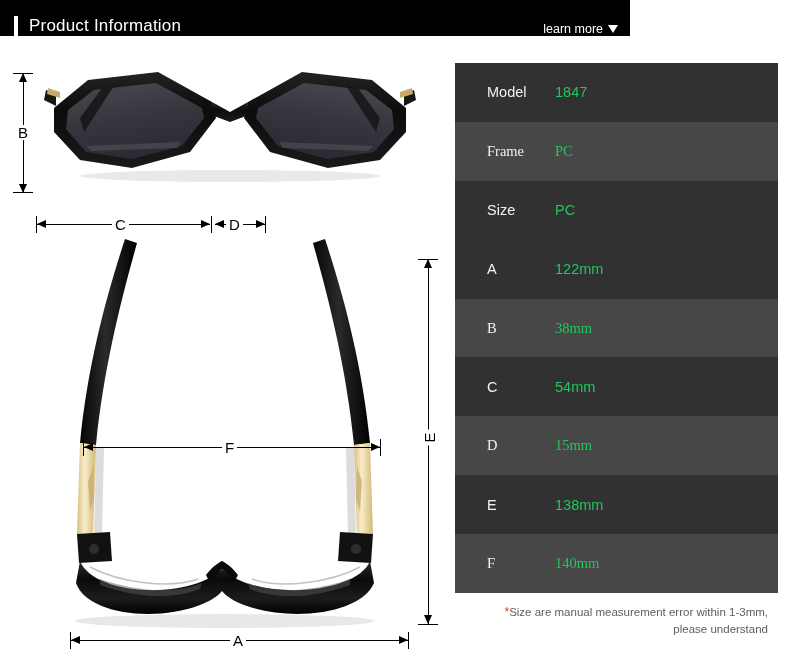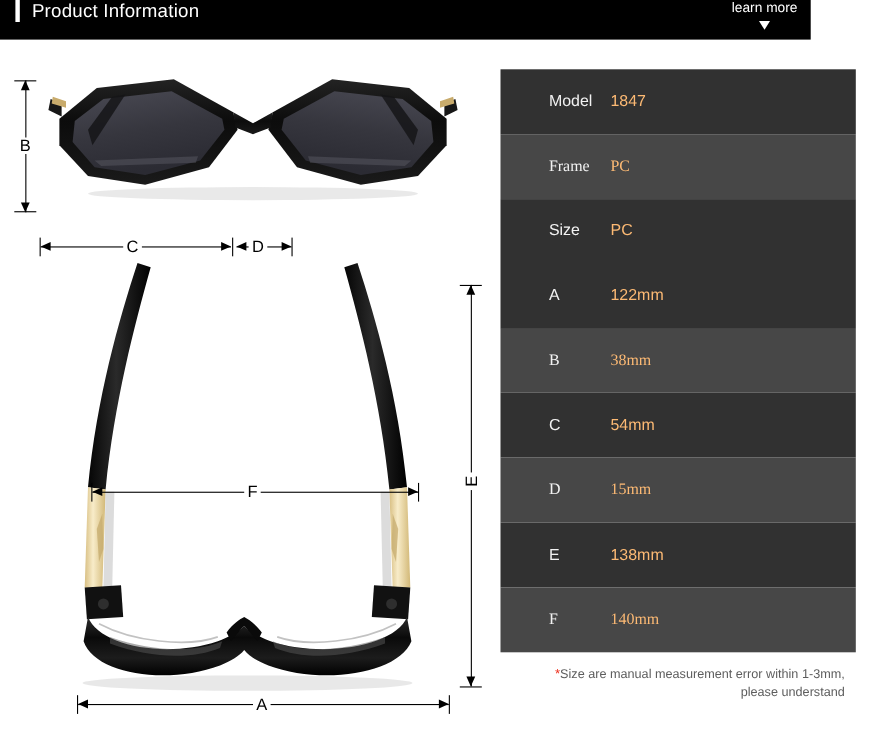--- a/index.html
+++ b/index.html
@@ -8,37 +8,37 @@
     width: 790px; height: 664px;
     background: #ffffff;
     font-family: "Liberation Sans", sans-serif;
     overflow: hidden;
   }
   .page { position: relative; width: 790px; height: 664px; background: #fff; }
 
   
   .header {
     position: absolute; left: 0; top: 0;
-    width: 737px; height: 36px;
+    width: 630px; height: 36px;
     background: #000000;
-    display: flex; align-items: flex-start;
+    display: flex; align-items: flex-end;
   }
   .header-accent {
     width: 4px; height: 20px; background: #ffffff;
     margin-left: 14px; flex: 0 0 auto;
   }
   .header-title {
     color: #ffffff; font-size: 17px; letter-spacing: .2px;
     margin-left: 11px; font-weight: 400; white-space: nowrap;
   }
   .header-spacer { flex: 1 1 auto; }
   .learn-more {
     display: flex; align-items: center; gap: 5px;
     color: #ffffff; font-size: 12.5px; margin-right: 12px;
-    cursor: pointer; white-space: nowrap; flex-direction: column;
+    cursor: pointer; white-space: nowrap;
   }
   .caret-down {
     width: 0; height: 0;
     border-left: 5px solid transparent;
     border-right: 5px solid transparent;
     border-top: 8px solid #ffffff;
     display: inline-block;
   }
 
   
@@ -83,25 +83,25 @@
     width: 323px; height: 530px;
     display: flex; flex-direction: column;
   }
   .spec-row {
     flex: 1 1 0; display: flex; align-items: center;
     color: #ffffff;
   }
   .spec-row.odd  { background: #313131; }
   .spec-row.even { background: #474747; font-family: Liberation Serif, serif; }
   .spec-key {
-    width: 100px; padding-left: 44px;
+    width: 100px; padding-left: 32px;
     font-size: 14.5px; color: #f2f2f2; white-space: nowrap;
   }
   .spec-val {
-    font-size: 14.5px; color: #fdba74; white-space: nowrap;
+    font-size: 14.5px; color: #22c55e; white-space: nowrap;
   }
 
   .spec-note {
     position: absolute; left: 455px; top: 604px;
     width: 323px;
     text-align: right; padding-right: 10px;
     font-size: 11.5px; color: #5d5d5d; line-height: 1.45;
   }
   .note-star { color: #ee3322; font-size: 12px; }
 </style>

